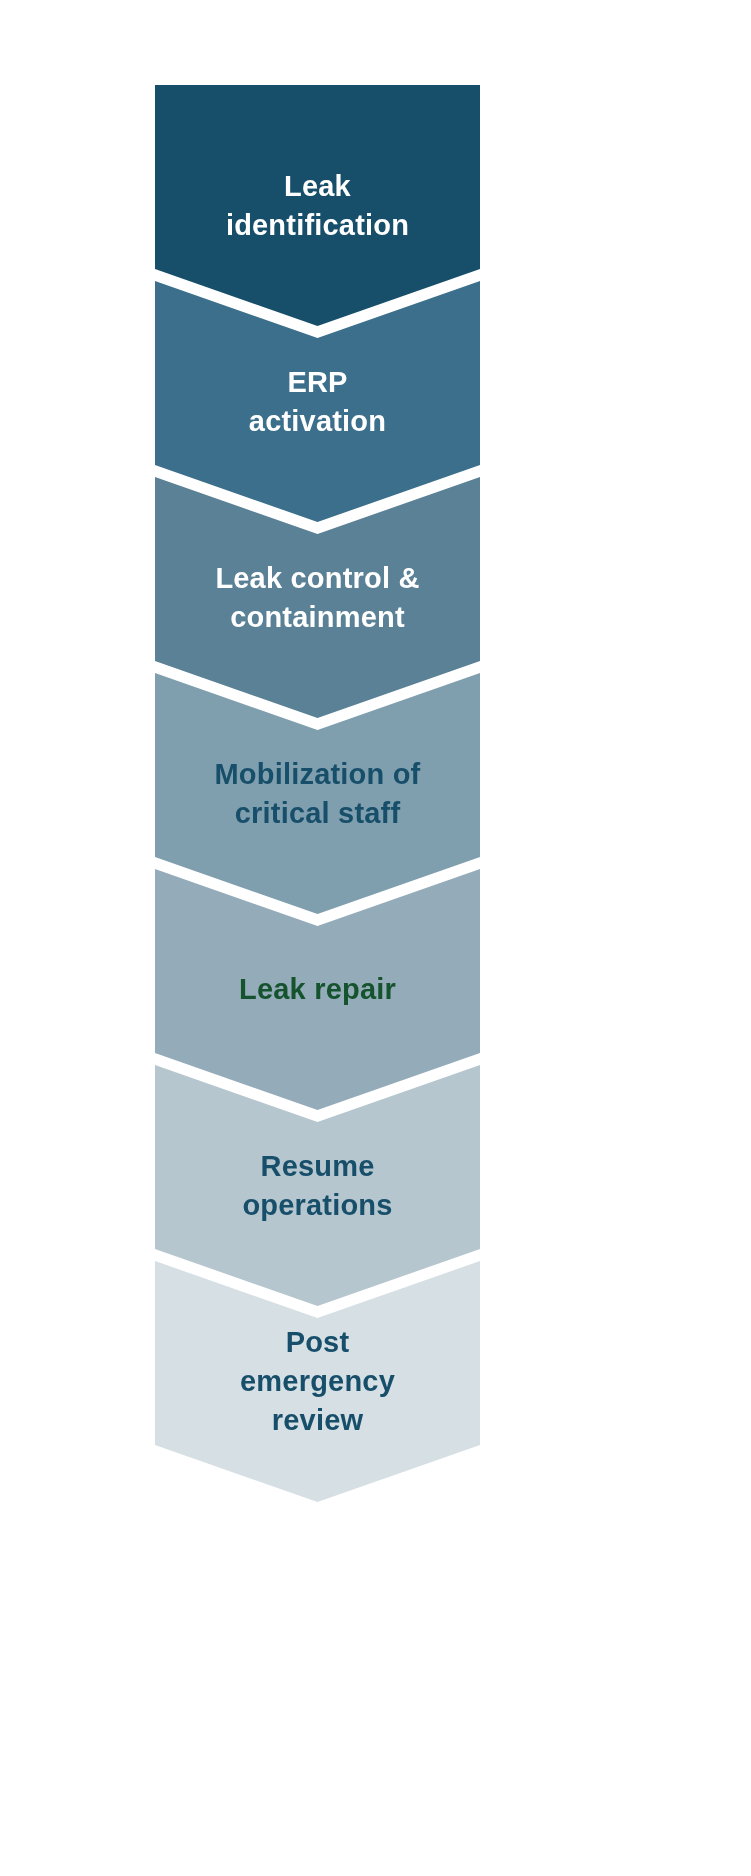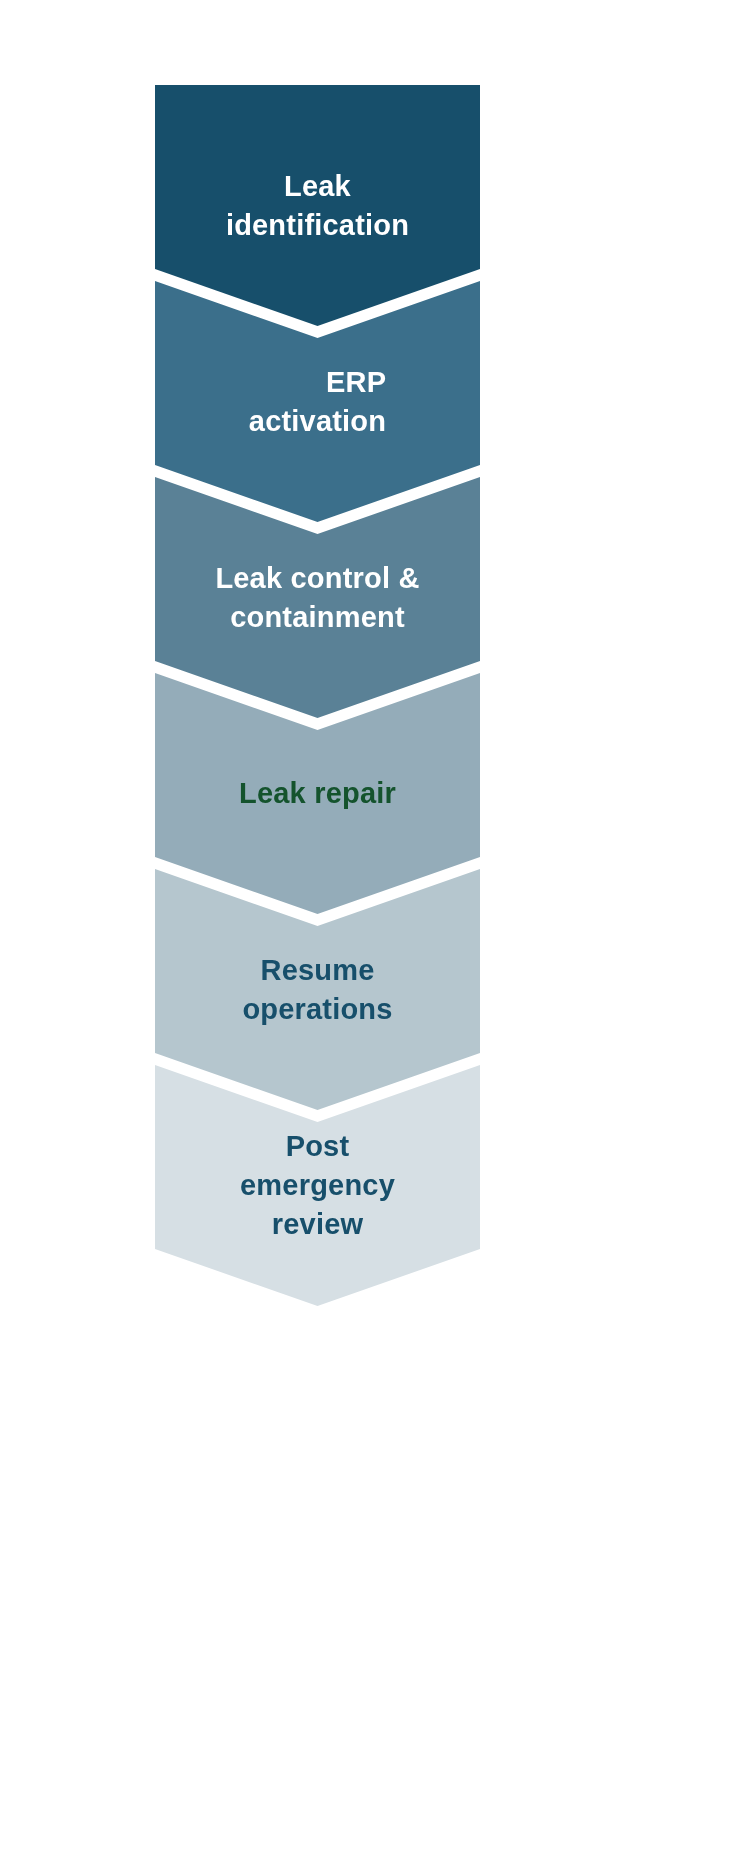--- a/index.html
+++ b/index.html
@@ -28,21 +28,21 @@
     justify-content: center;
     text-align: center;
     padding-bottom: 12px;
     box-sizing: border-box;
     clip-path: polygon(0 0, 50% 57px, 100% 0, 100% 184px, 50% 241px, 0 184px);
   }
   .chevron.first {
     clip-path: polygon(0 0, 100% 0, 100% 184px, 50% 241px, 0 184px);
   }
   .chevron:nth-child(1) { top: 85px; }
-  .chevron:nth-child(2) { top: 281px; text-align: right; }
+  .chevron:nth-child(2) { top: 281px; }
   .chevron:nth-child(3) { top: 477px; }
   .chevron:nth-child(4) { top: 673px; }
   .chevron:nth-child(5) { top: 869px; }
   .chevron:nth-child(6) { top: 1065px; }
   .chevron:nth-child(7) { top: 1261px; }
   .chevron-label {
     font-size: 29px;
     font-weight: 700;
     line-height: 39px;
     white-space: pre-line;
@@ -62,20 +62,24 @@
   <div class="chevron" style="background: rgb(59, 111, 139); color: rgb(255, 255, 255);">
     <div class="chevron-label">ERP
 activation</div>
   </div>
 
   <div class="chevron" style="background: rgb(90, 129, 150); color: rgb(255, 255, 255);">
     <div class="chevron-label">Leak control &amp;
 containment</div>
   </div>
 
+  <div class="chevron" style="background: rgb(127, 158, 174); color: rgb(23, 79, 107);">
+    <div class="chevron-label">Mobilization of
+critical staff</div>
+  </div>
 
   <div class="chevron" style="background: rgb(148, 172, 185); color: #14532d;">
     <div class="chevron-label">Leak repair</div>
   </div>
 
   <div class="chevron" style="background: rgb(181, 198, 206); color: rgb(23, 79, 107);">
     <div class="chevron-label">Resume
 operations</div>
   </div>
 

